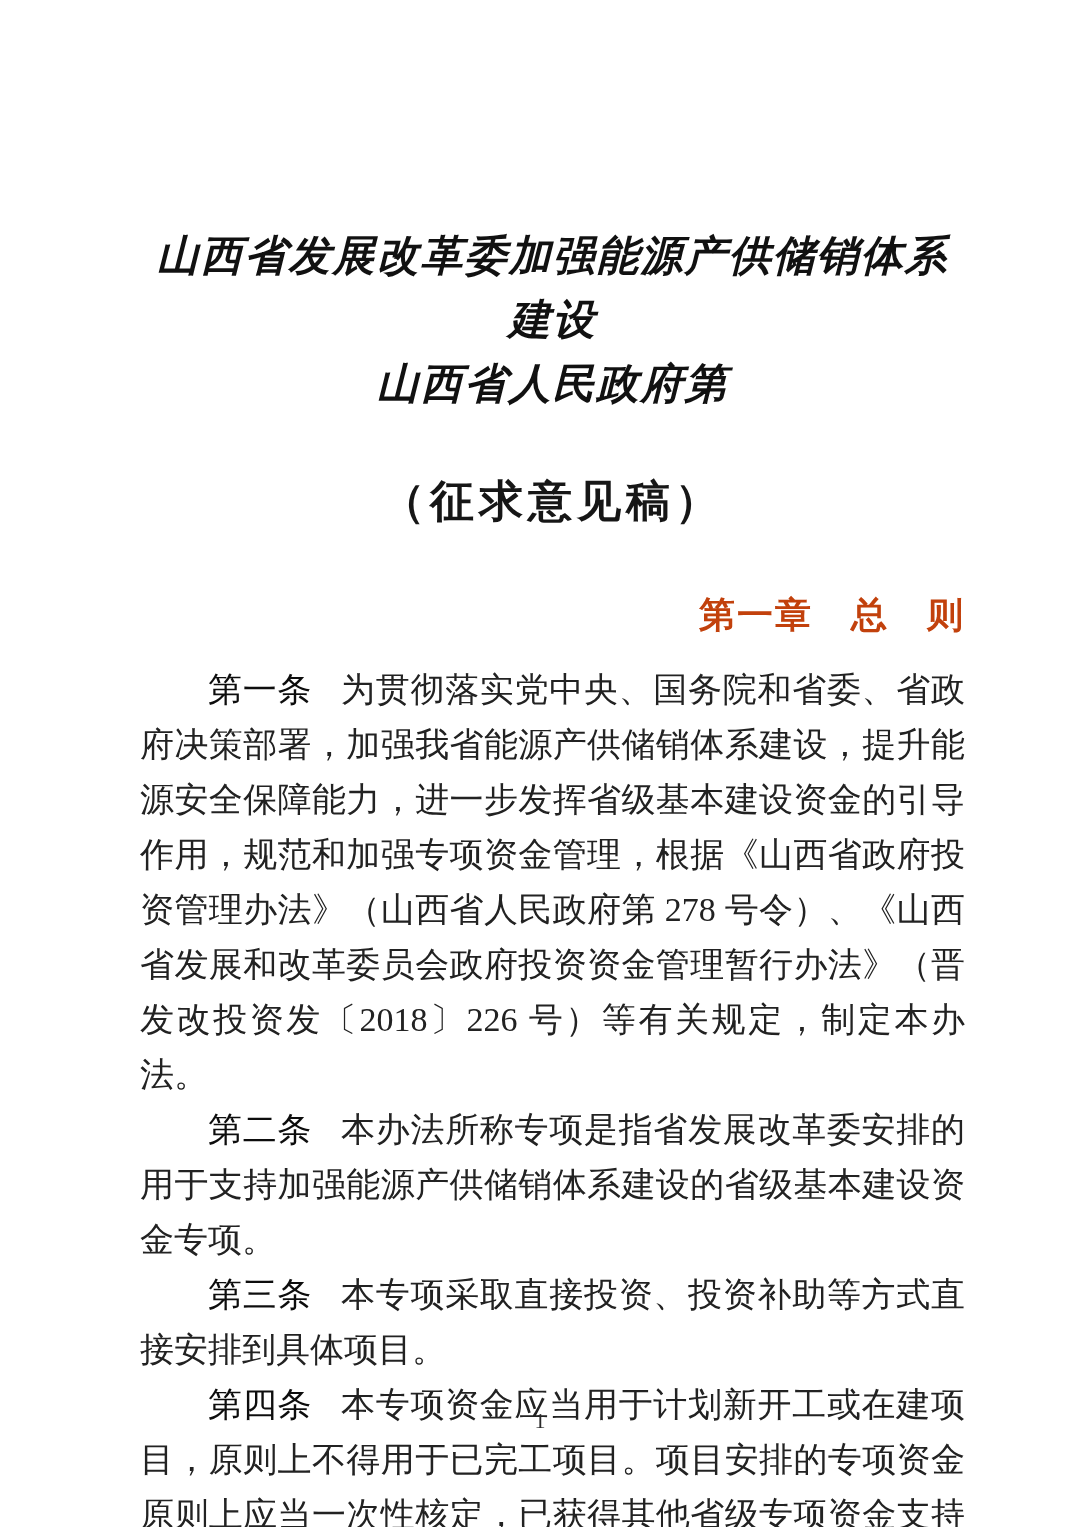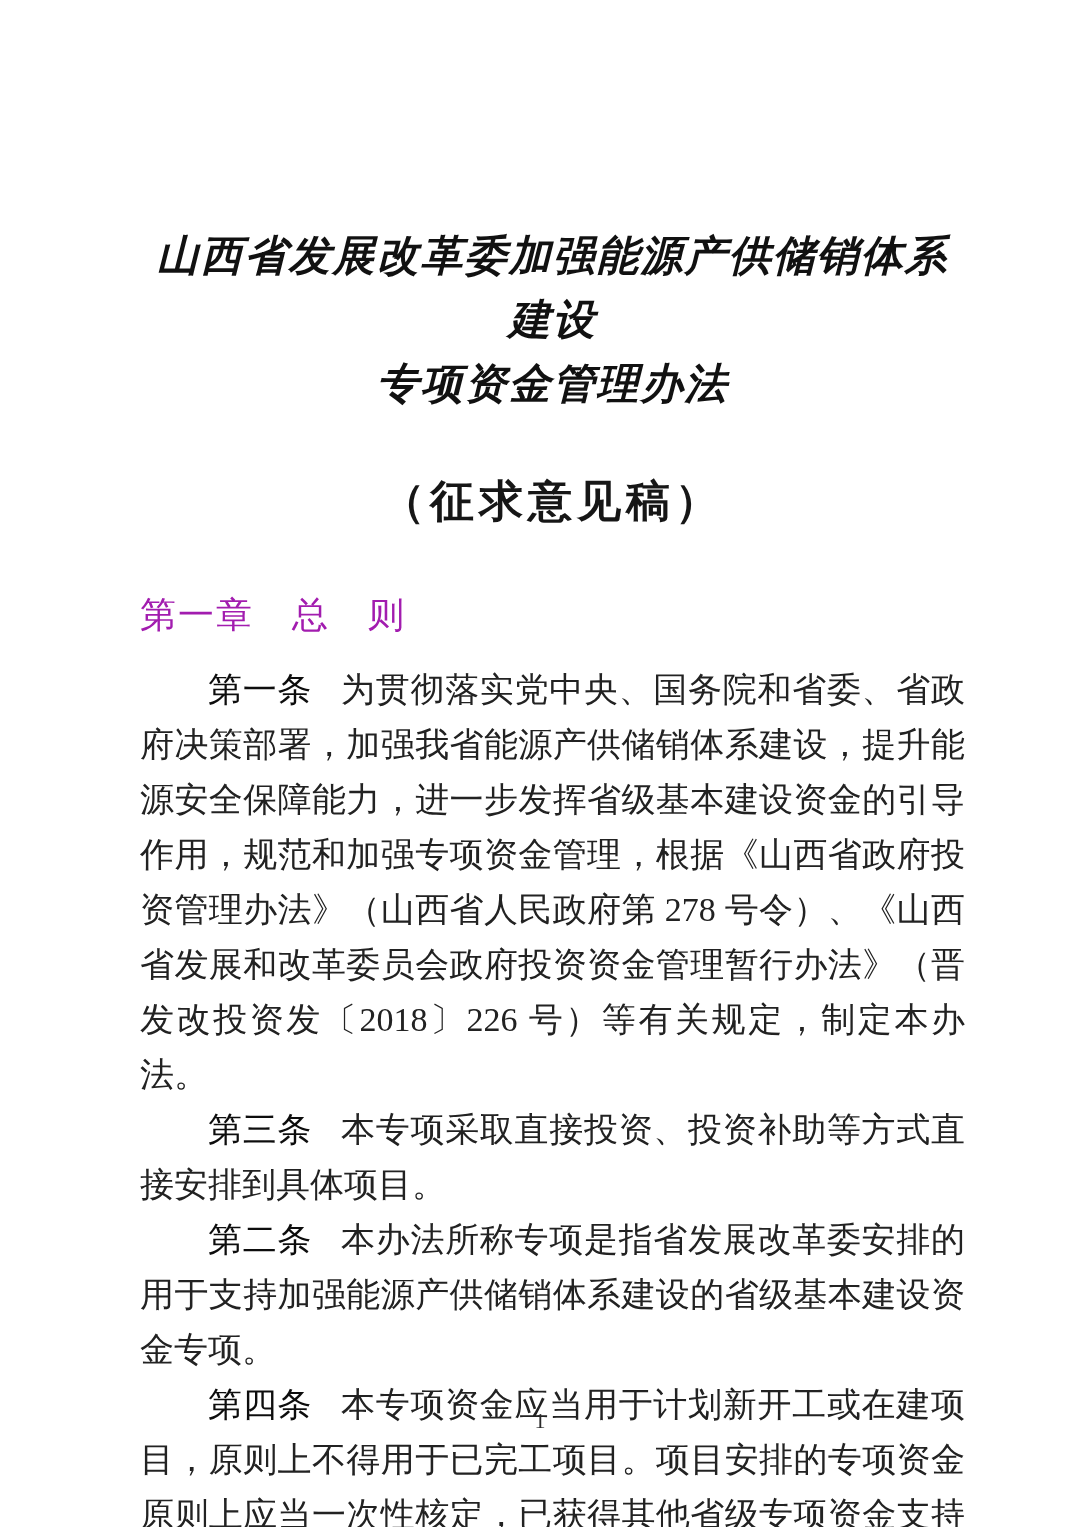--- a/index.html
+++ b/index.html
@@ -33,26 +33,26 @@
     margin-top: 56px;
     text-align: center;
     font-family: "Liberation Serif", serif;
     font-weight: 700;
     font-size: 44px;
     letter-spacing: 5px;
     color: #161616;
   }
   .chapter {
     margin: 60px 0 0 0;
-    text-align: left;
+    text-align: right;
     font-family: "Liberation Sans", sans-serif;
-    font-weight: 400;
+    font-weight: 700;
     font-size: 36px;
     letter-spacing: 2px;
-    color: #a21caf;
+    color: #c2410c;
   }
   .body-text {
     margin-top: 22px;
     font-family: "Liberation Serif", serif;
     font-size: 34px;
     line-height: 55px;
     text-align: justify;
     color: #222222;
   }
   .para {
@@ -76,34 +76,34 @@
     color: #2a2a2a;
   }
 </style>
 </head>
 <body>
 
 <div class="page">
 
   <h1 class="title">
     <span class="title-line">山西省发展改革委加强能源产供储销体系建设</span>
-    <span class="title-line">专项资金管理办法</span>
+    <span class="title-line">山西省人民政府第</span>
   </h1>
 
   <div class="subtitle">（征求意见稿）</div>
 
   <h2 class="chapter">第一章　总　则</h2>
 
   <div class="body-text">
 
     <p class="para"><span class="article-head">第一条</span><span>为贯彻落实党中央、国务院和省委、省政府决策部署，加强我省能源产供储销体系建设，提升能源安全保障能力，进一步发挥省级基本建设资金的引导作用，规范和加强专项资金管理，根据《山西省政府投资管理办法》（山西省人民政府第 278 号令）、《山西省发展和改革委员会政府投资资金管理暂行办法》（晋发改投资发〔2018〕226 号）等有关规定，制定本办法。</span></p>
 
+    <p class="para"><span class="article-head">第二条</span><span>本办法所称专项是指省发展改革委安排的用于支持加强能源产供储销体系建设的省级基本建设资金专项。</span></p>
+
     <p class="para"><span class="article-head">第三条</span><span>本专项采取直接投资、投资补助等方式直接安排到具体项目。</span></p>
-
-    <p class="para"><span class="article-head">第二条</span><span>本办法所称专项是指省发展改革委安排的用于支持加强能源产供储销体系建设的省级基本建设资金专项。</span></p>
 
     <p class="para"><span class="article-head">第四条</span><span>本专项资金应当用于计划新开工或在建项目，原则上不得用于已完工项目。项目安排的专项资金原则上应当一次性核定，已获得其他省级专项资金支持的项目不再予以支持。</span></p>
 
   </div>
 
   <div class="page-number">1</div>
 
 </div>
 
 </body></html>

